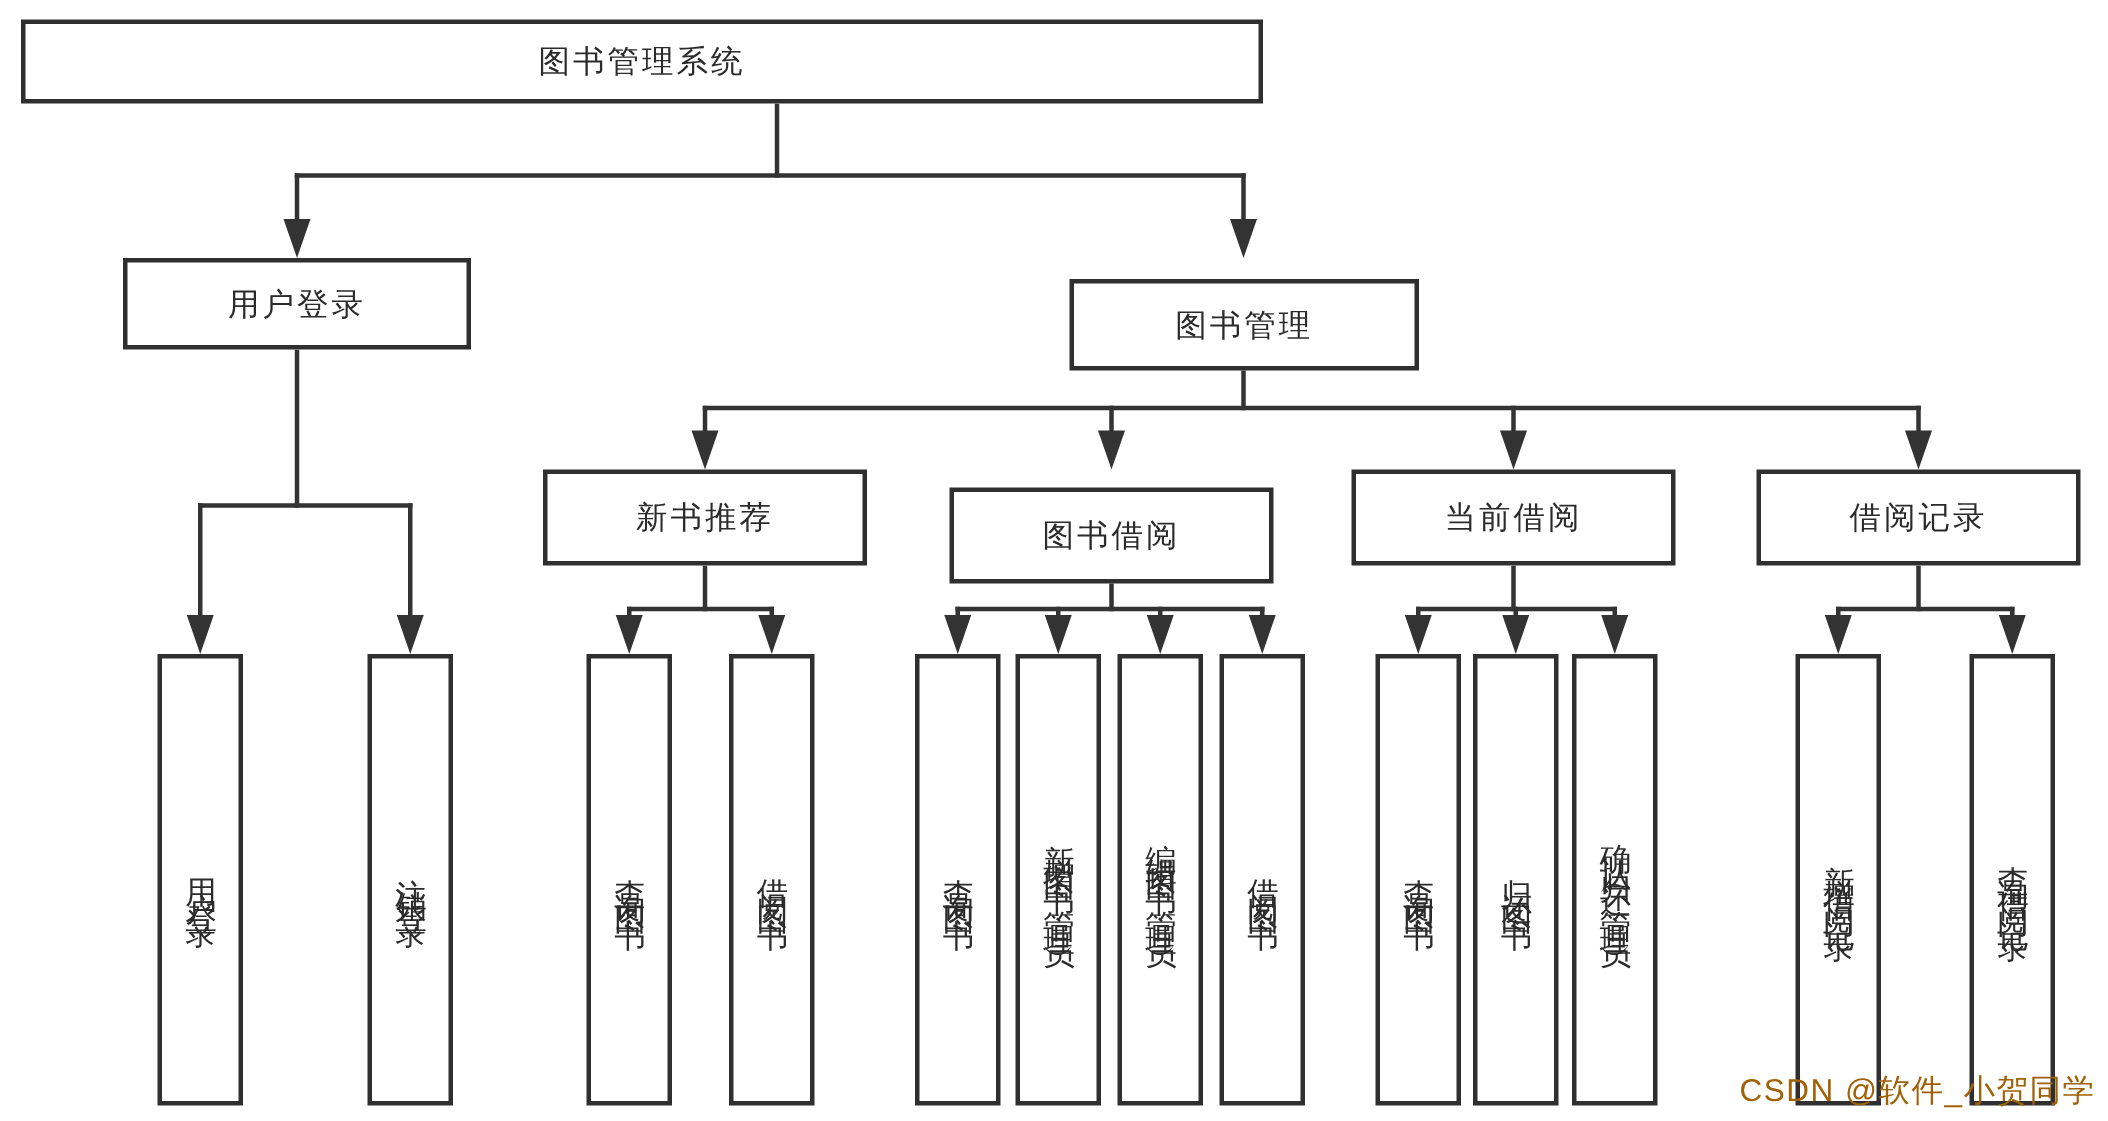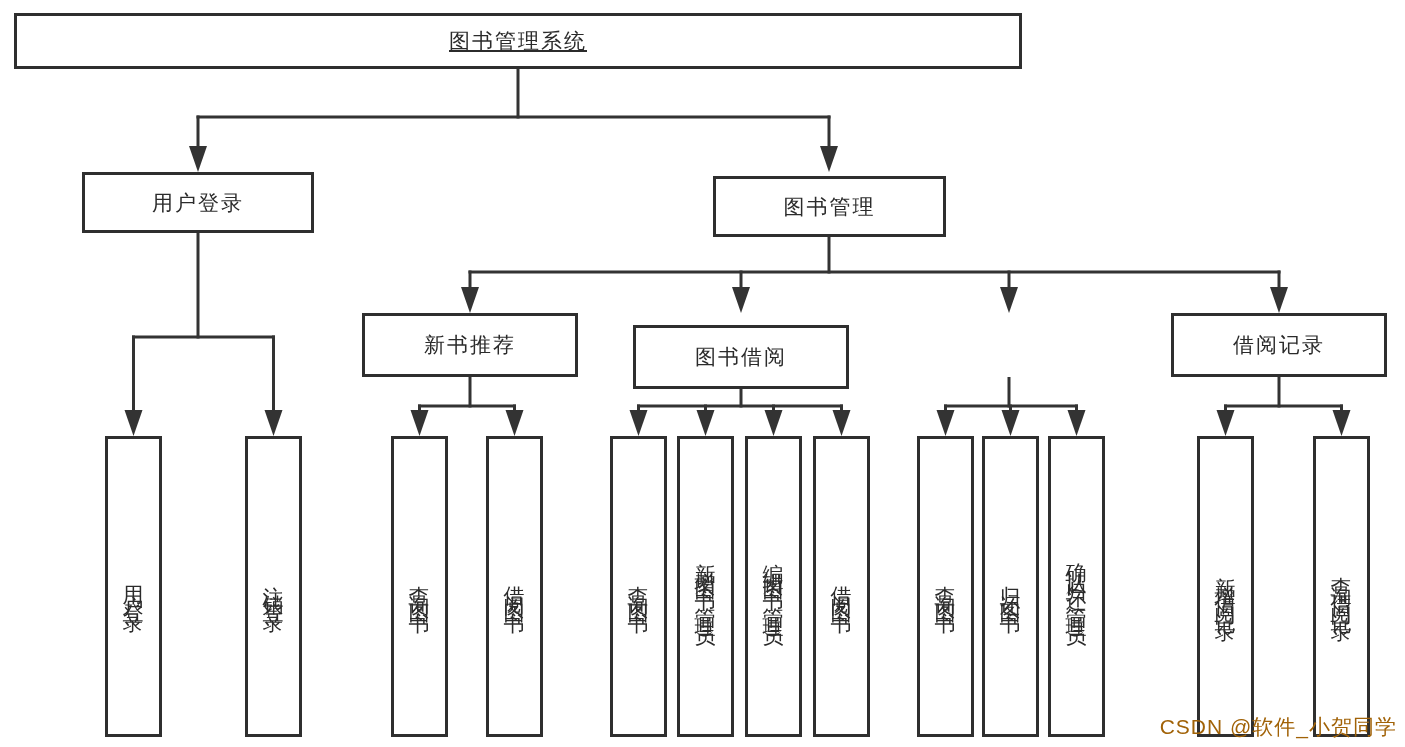--- a/index.html
+++ b/index.html
@@ -109,36 +109,39 @@
     <g>
       <line x1="1279" y1="377" x2="1279" y2="407.5"></line>
       <line x1="1224" y1="406" x2="1343" y2="406"></line>
       <line x1="1225.5" y1="404.5" x2="1225.5" y2="416"></line>
       <line x1="1341.5" y1="404.5" x2="1341.5" y2="416"></line>
       <polygon points="1216.5,410 1234.5,410 1225.5,436"></polygon>
       <polygon points="1332.5,410 1350.5,410 1341.5,436"></polygon>
     </g>
   </svg>
 
-  <div class="box" style="left:14px;top:13px;width:1008px;height:56px;text-decoration:underline;">
+  <div class="box" style="left:14px;top:13px;width:828px;height:56px;">
     <span>图书管理系统</span>
   </div>
 
   <div class="box" style="left:82px;top:172px;width:232px;height:61px;">
     <span>用户登录</span>
   </div>
-  <div class="box" style="left:713px;top:176px;width:233px;height:61px;">
+  <div class="box" style="left:713px;top:186px;width:233px;height:61px;">
     <span>图书管理</span>
   </div>
 
   <div class="box lvl3" style="left:362px;">
     <span>新书推荐</span>
   </div>
   <div class="box lvl3" style="left:633px;margin-top:12px;">
     <span>图书借阅</span>
+  </div>
+  <div class="box lvl3" style="left:901px;">
+    <span>当前借阅</span>
   </div>
   <div class="box lvl3" style="left:1171px;">
     <span>借阅记录</span>
   </div>
 
   <div class="vbox" style="left:105px;">
     <span>用户登录</span>
   </div>
   <div class="vbox" style="left:245px;">
     <span>注销登录</span>

